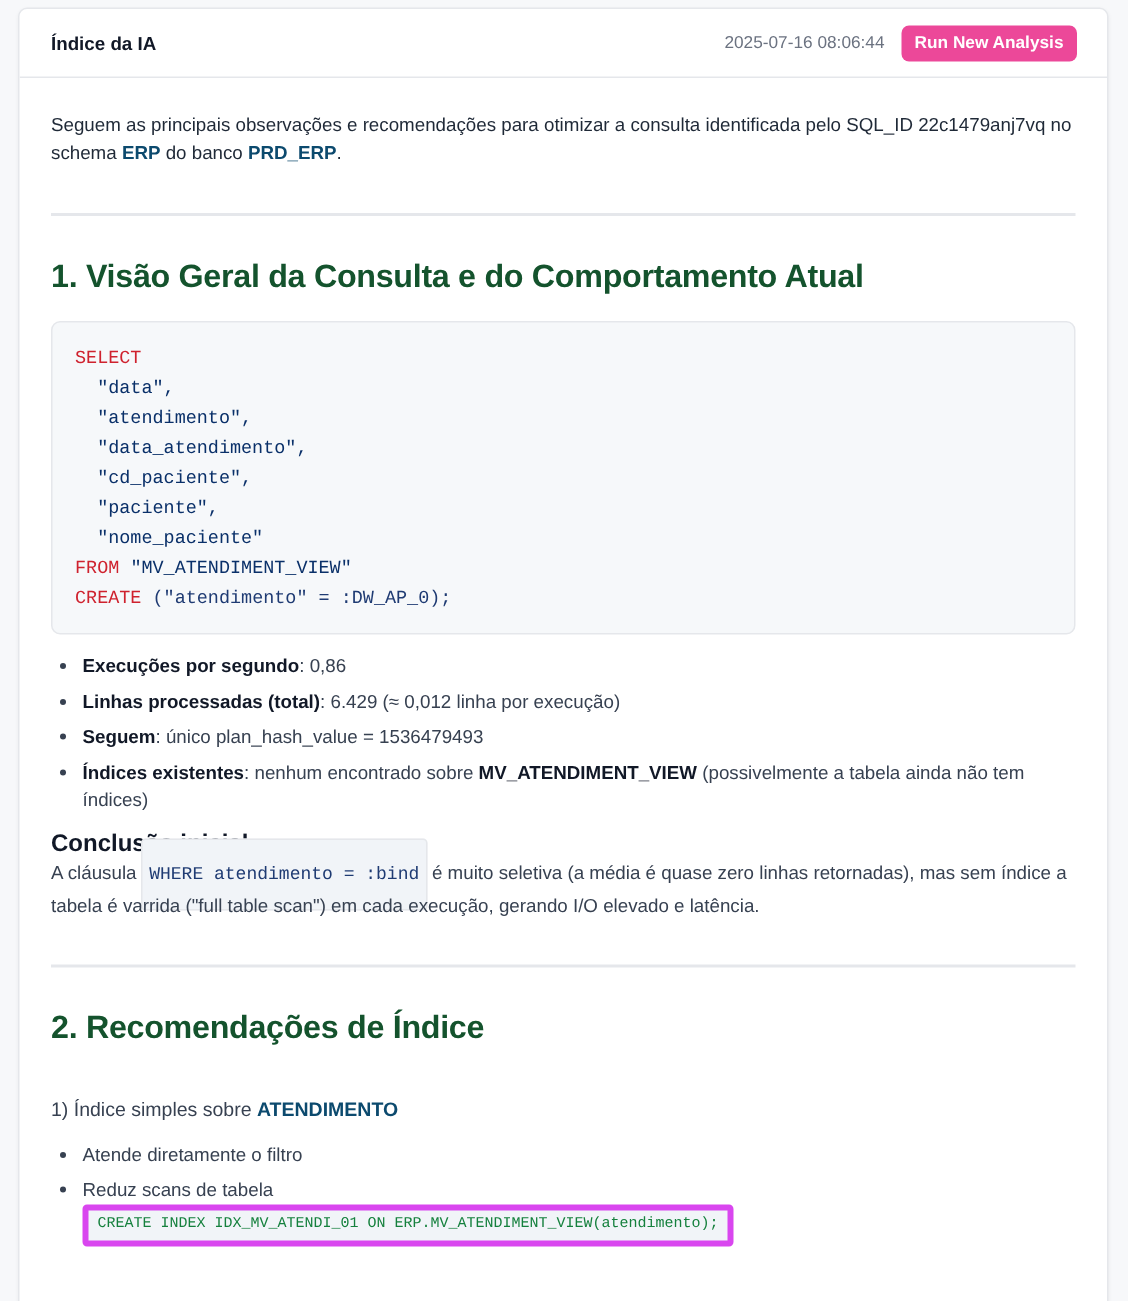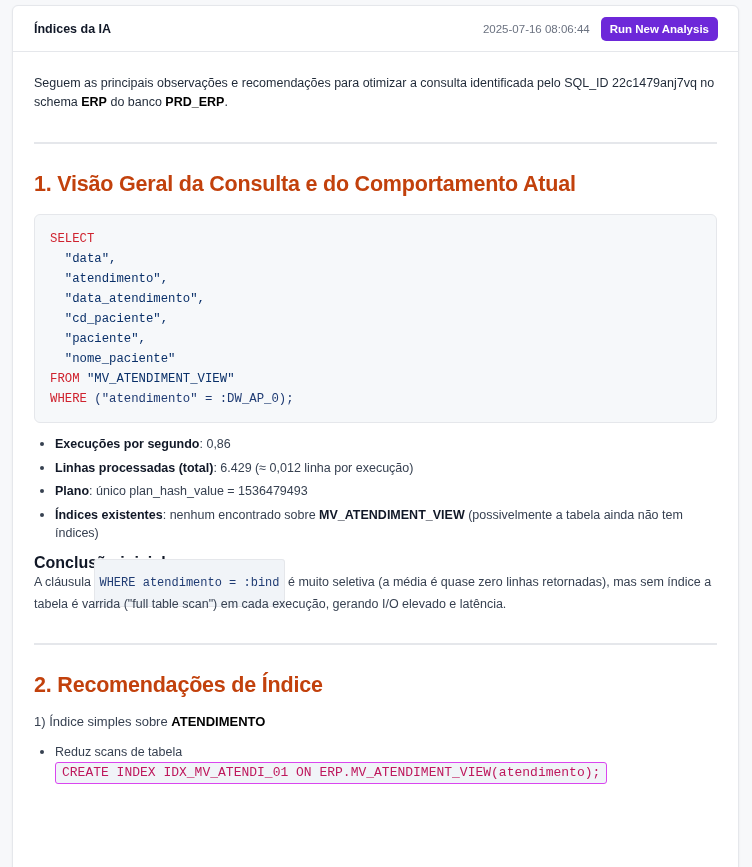--- a/index.html
+++ b/index.html
@@ -20,30 +20,30 @@
     .card-header {
       height: 46px;
       border-bottom: 1px solid #e5e7eb;
       display: flex; align-items: center; justify-content: space-between;
       padding: 0 20px 0 21px;
     }
     .card-title { font-size: 12.5px; font-weight: 600; color: #111827; }
     .header-right { display: flex; align-items: center; gap: 11px; }
     .timestamp { font-size: 11.5px; color: #6b7280; }
     .run-btn {
-      background: #6d28d9; color: #fff; border: none;
+      background: #ec4899; color: #fff; border: none;
       font-family: "Liberation Sans", sans-serif;
       font-size: 11.5px; font-weight: 700;
       height: 24px; padding: 0 9px; border-radius: 5px; cursor: pointer;
     }
     .content { padding: 22px 21px 0 21px; }
     .intro { font-size: 12.5px; line-height: 19px; color: #1f2937; }
-    .intro b, .content b { font-weight: 700; color: #000000; }
+    .intro b, .content b { font-weight: 700; color: #0c4a6e; }
     hr.sep { border: none; border-top: 2px solid #e5e7eb; margin: 30px 0 28px 0; }
-    h2 { font-size: 21.5px; font-weight: 700; color: #c2410c; margin: 0 0 17px 0; letter-spacing: -0.2px; }
+    h2 { font-size: 21.5px; font-weight: 700; color: #14532d; margin: 0 0 17px 0; letter-spacing: -0.2px; }
     .codeblock {
       background: #f6f8fa; border: 1px solid #e5e7eb; border-radius: 6px;
       padding: 14px 15px; font-family: "Liberation Mono", "DejaVu Sans Mono", monospace;
       font-size: 12.3px; line-height: 20px; color: #1f3b73; white-space: pre; height: 209px;
     }
     .kw { color: #cf222e; }
     .str { color: #0a3069; }
     ul.stats { list-style: none; margin: 12px 0 0 0; }
     ul.stats li {
       position: relative; padding-left: 21px; font-size: 12.5px; line-height: 18px;
@@ -66,31 +66,31 @@
     ul.bullets2 li {
       position: relative; padding-left: 21px; font-size: 12.5px; line-height: 18px;
       margin-bottom: 5px; color: #374151;
     }
     ul.bullets2 li::before {
       content: ""; position: absolute; left: 6px; top: 7px; width: 4px; height: 4px;
       border-radius: 50%; background: #374151;
     }
     .create-code {
       display: inline-block; margin-top: 1px;
-      font-family: "Liberation Mono", "DejaVu Sans Mono", monospace; font-size: 13px;
-      color: #be185d; background: #f1f4f8; border: 1px solid #d946ef; border-radius: 3px;
+      font-family: "Liberation Mono", "DejaVu Sans Mono", monospace; font-size: 10px;
+      color: #15803d; background: #f1f4f8; border: 4px solid #d946ef; border-radius: 3px;
       padding: 1px 6px;
     }
   </style>
 </head>
 <body>
 
 <div class="card">
   <div class="card-header">
-    <div class="card-title">Índices da IA</div>
+    <div class="card-title">Índice da IA</div>
     <div class="header-right">
       <span class="timestamp">2025-07-16 08:06:44</span>
       <button class="run-btn">Run New Analysis</button>
     </div>
   </div>
 
   <div class="content">
     <p class="intro"><span>Seguem as principais observações e recomendações para otimizar a consulta identificada pelo SQL_ID 22c1479anj7vq no schema </span><b>ERP</b><span> do banco </span><b>PRD_ERP</b><span>.</span></p>
 
     <hr class="sep">
@@ -98,35 +98,36 @@
     <h2>1. Visão Geral da Consulta e do Comportamento Atual</h2>
 
     <div class="codeblock"><span class="kw">SELECT</span>
   <span class="str">"data",</span>
   <span class="str">"atendimento",</span>
   <span class="str">"data_atendimento",</span>
   <span class="str">"cd_paciente",</span>
   <span class="str">"paciente",</span>
   <span class="str">"nome_paciente"</span>
 <span class="kw">FROM</span> <span class="str">"MV_ATENDIMENT_VIEW"</span>
-<span class="kw">WHERE</span> <span>("atendimento" = :DW_AP_0);</span></div>
+<span class="kw">CREATE</span> <span>("atendimento" = :DW_AP_0);</span></div>
 
     <ul class="stats">
       <li><b>Execuções por segundo</b><span>: 0,86</span></li>
       <li><b>Linhas processadas (total)</b><span>: 6.429 (≈ 0,012 linha por execução)</span></li>
-      <li><b>Plano</b><span>: único plan_hash_value = 1536479493</span></li>
+      <li><b>Seguem</b><span>: único plan_hash_value = 1536479493</span></li>
       <li><b>Índices existentes</b><span>: nenhum encontrado sobre </span><b>MV_ATENDIMENT_VIEW</b><span> (possivelmente a tabela ainda não tem índices)</span></li>
     </ul>
 
     <div class="conclusion-title">Conclusão inicial:</div>
     <p class="conclusion"><span>A cláusula </span><code class="inline-code">WHERE atendimento = :bind</code><span> é muito seletiva (a média é quase zero linhas retornadas), mas sem índice a tabela é varrida ("full table scan") em cada execução, gerando I/O elevado e latência.</span></p>
 
     <hr class="sep" style="margin: 28px 0 28px 0;">
 
-    <h2 style="margin-bottom:16px;">2. Recomendações de Índice</h2>
+    <h2 style="margin-bottom:34px;">2. Recomendações de Índice</h2>
 
     <p class="sub"><span>1) Índice simples sobre </span><b>ATENDIMENTO</b></p>
 
     <ul class="bullets2">
+      <li>Atende diretamente o filtro</li>
       <li><span>Reduz scans de tabela</span><br><code class="create-code">CREATE INDEX IDX_MV_ATENDI_01 ON ERP.MV_ATENDIMENT_VIEW(atendimento);</code></li>
     </ul>
   </div>
 </div>
 
 </body></html>

